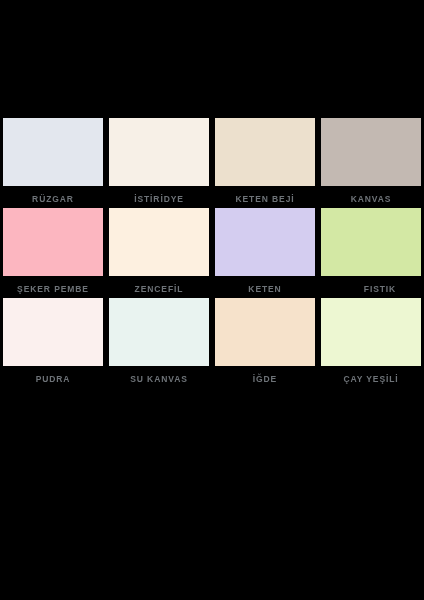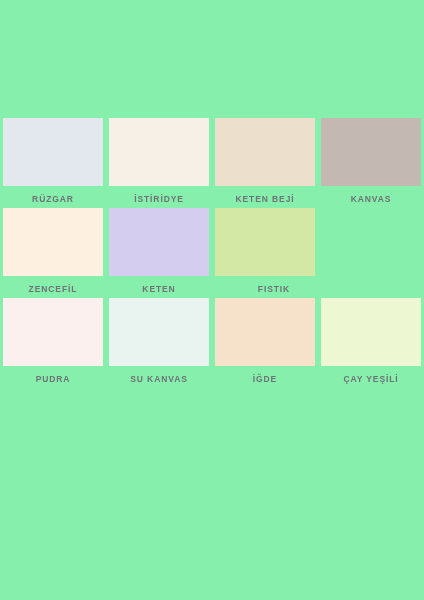--- a/index.html
+++ b/index.html
@@ -54,21 +54,21 @@
     color: #6e7378;
     text-align: center;
     white-space: nowrap;
     font-weight: 600;
     font-family: "Liberation Sans", sans-serif;
   }
 </style>
 </head>
 <body>
 
-<div id="palette-sheet" style="background-color: #86efac;">
+<div id="palette-sheet" style="background-color: #000000;">
 
   <div class="swatch-row">
     <div class="swatch-cell">
       <span class="swatch-chip" style="background-color: rgb(227, 231, 238);"></span>
       <span class="swatch-label" style="color: rgb(110, 115, 120);">RÜZGAR</span>
     </div>
     <div class="swatch-cell">
       <span class="swatch-chip" style="background-color: rgb(247, 240, 231);"></span>
       <span class="swatch-label" style="color: rgb(110, 115, 120);">İSTİRİDYE</span>
     </div>
@@ -76,20 +76,24 @@
       <span class="swatch-chip" style="background-color: rgb(236, 224, 205);"></span>
       <span class="swatch-label" style="color: rgb(110, 115, 120);">KETEN BEJİ</span>
     </div>
     <div class="swatch-cell">
       <span class="swatch-chip" style="background-color: rgb(195, 185, 178);"></span>
       <span class="swatch-label" style="color: rgb(110, 115, 120);">KANVAS</span>
     </div>
   </div>
 
   <div class="swatch-row">
+    <div class="swatch-cell">
+      <span class="swatch-chip" style="background-color: rgb(252, 182, 192);"></span>
+      <span class="swatch-label" style="color: rgb(110, 115, 120);">ŞEKER PEMBE</span>
+    </div>
     <div class="swatch-cell">
       <span class="swatch-chip" style="background-color: rgb(253, 240, 224);"></span>
       <span class="swatch-label" style="color: rgb(110, 115, 120);">ZENCEFİL</span>
     </div>
     <div class="swatch-cell">
       <span class="swatch-chip" style="background-color: rgb(212, 205, 240);"></span>
       <span class="swatch-label" style="color: rgb(110, 115, 120);">KETEN</span>
     </div>
     <div class="swatch-cell">
       <span class="swatch-chip" style="background-color: rgb(211, 232, 164);"></span>

